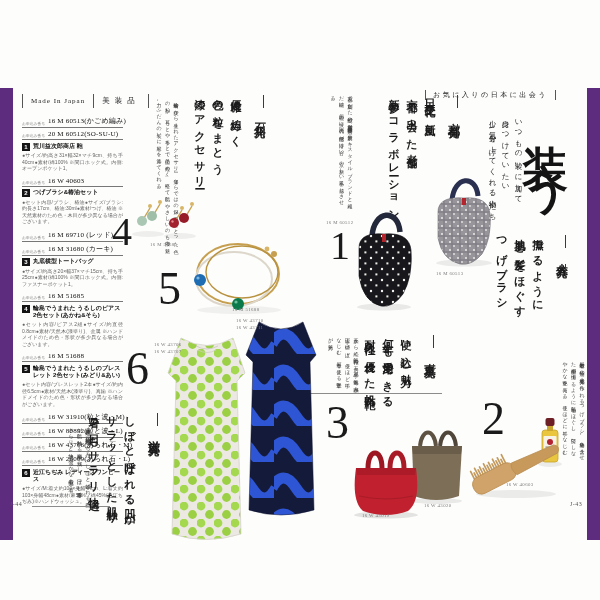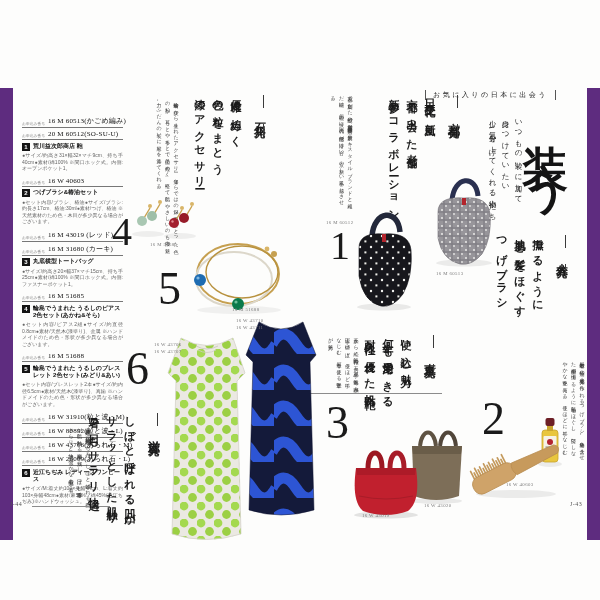--- a/index.html
+++ b/index.html
@@ -46,20 +46,27 @@
   .photo{position:absolute;}
 </style>
 </head>
 <body>
 
 <div id="canvas">
 
   <div class="purple-band" style="left:0;"></div>
   <div class="purple-band" style="left:587px;"></div>
 
+  <div class="hdr-left">
+    <div class="sep"></div>
+    <span class="hdr-badge">Made In Japan</span>
+    <div class="sep"></div>
+    <span class="hdr-cat">美装品</span>
+    <div class="sep"></div>
+  </div>
 
   <div class="items">
     <div class="item">
       <div class="code-line">
           <span class="code-tag">お申込み番号</span>
           <span class="code">16 M 60513(かごめ編み)</span>
         </div>
       <div class="code-line">
           <span class="code-tag">お申込み番号</span>
           <span class="code">20 M 60512(SO-SU-U)</span>
@@ -77,21 +84,21 @@
         </div>
       <div class="name-line">
           <span class="badge">2</span>
           <span class="iname">つげブラシ&amp;椿油セット</span>
         </div>
       <div class="idesc">●セット内容/ブラシ、椿油●サイズ/ブラシ:約長さ17cm、椿油:30ml●素材/つげ、椿油 ※天然素材のため色・木目が多少異なる場合がございます。</div>
     </div>
     <div class="item">
       <div class="code-line">
           <span class="code-tag">お申込み番号</span>
-          <span class="code">16 M 43019 (レッド)</span>
+          <span class="code">16 M 69710 (レッド)</span>
         </div>
       <div class="code-line">
           <span class="code-tag">お申込み番号</span>
           <span class="code">16 M 31680 (カーキ)</span>
         </div>
       <div class="name-line">
           <span class="badge">3</span>
           <span class="iname">丸底横型トートバッグ</span>
         </div>
       <div class="idesc">●サイズ/約高さ20×幅37×マチ15cm、持ち手25cm●素材/綿100% ※間口ホック式。内側:ファスナーポケット1。</div>

